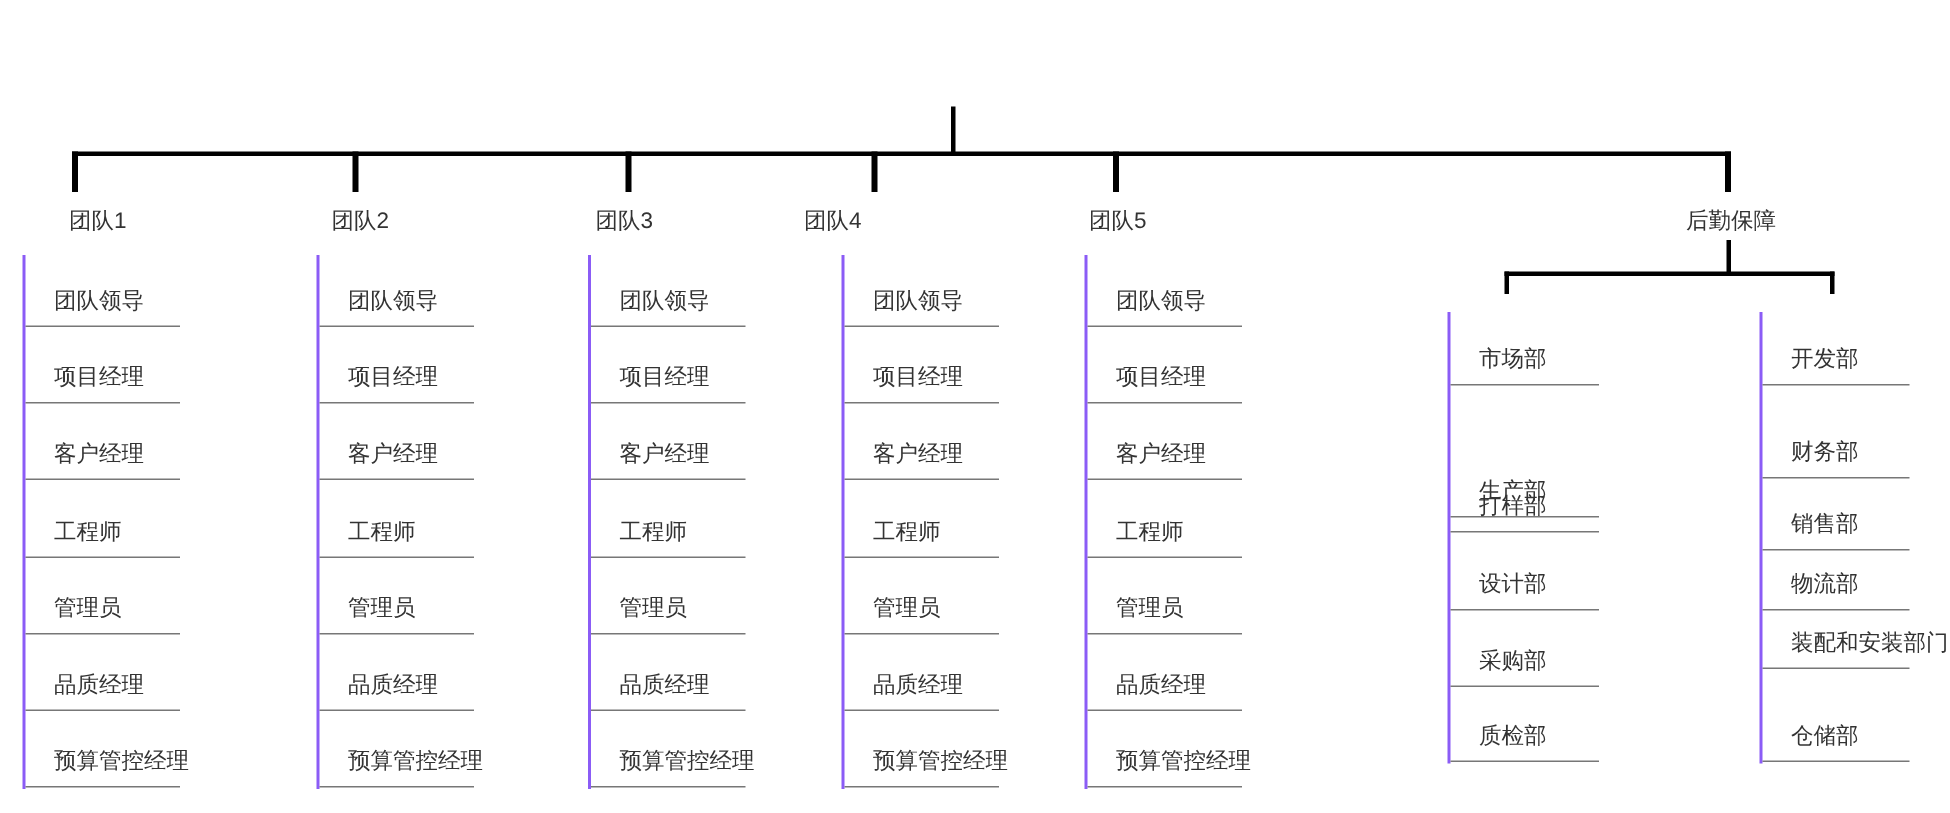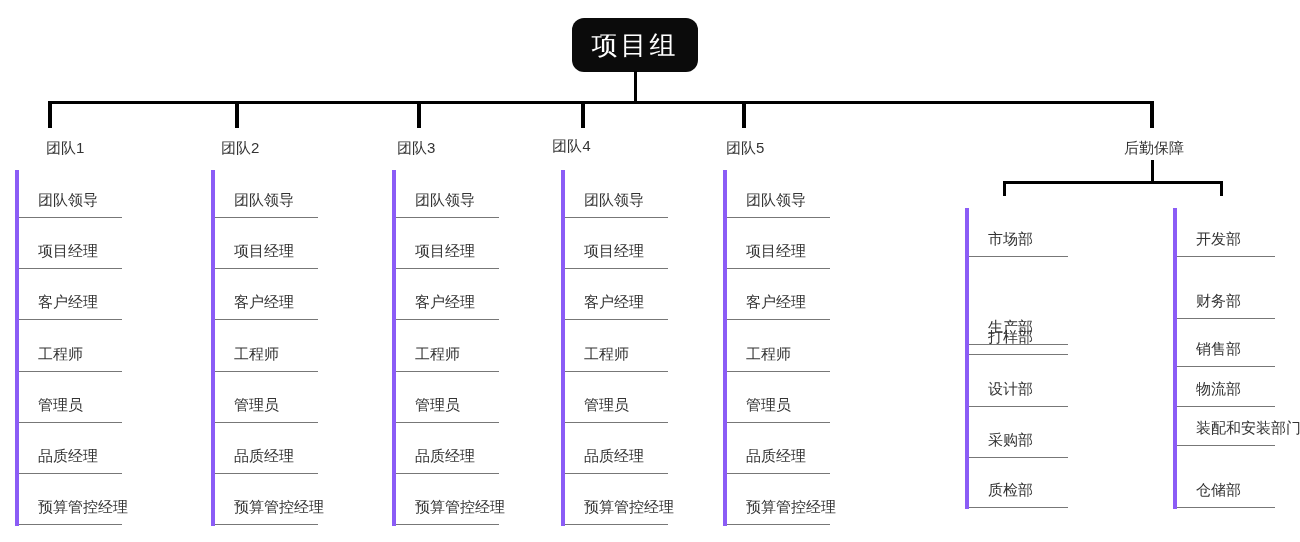--- a/index.html
+++ b/index.html
@@ -45,21 +45,21 @@
     color: #333333;
     white-space: nowrap;
     line-height: 20px;
   }
   .col-label.centered {
     transform: translateX(-50%);
   }
   
   .col {
     position: absolute;
-    border-left: 4px solid #8b5cf6;
+    border-left: 2px solid #8b5cf6;
   }
   .col.team {
     top: 170px;
     height: 356px;
     width: 103px;
   }
   .col.dept {
     top: 208px;
     height: 301px;
   }
@@ -78,42 +78,39 @@
   }
   .col.team .cell { width: 103px; }
   .col.dept.left-col .cell { width: 99px; }
   .col.dept.right-col .cell { width: 98px; }
 </style>
 </head>
 <body>
 
 <div id="canvas">
 
-  <div class="root-box">
-    <span>项目组</span>
-  </div>
 
   <div class="cline" style="left:634px; top:71px; width:3px; height:33px;"></div>
   <div class="cline" style="left:48px; top:101px; width:1106px; height:3px;"></div>
   <div class="cline" style="left:48px; top:101px; width:4px; height:27px;"></div>
   <div class="cline" style="left:235px; top:101px; width:4px; height:27px;"></div>
   <div class="cline" style="left:417px; top:101px; width:4px; height:27px;"></div>
   <div class="cline" style="left:581px; top:101px; width:4px; height:27px;"></div>
   <div class="cline" style="left:742px; top:101px; width:4px; height:27px;"></div>
   <div class="cline" style="left:1150px; top:101px; width:4px; height:27px;"></div>
 
   <div class="cline" style="left:1151px; top:160px; width:3px; height:23px;"></div>
   <div class="cline" style="left:1003px; top:181px; width:220px; height:3px;"></div>
   <div class="cline" style="left:1003px; top:181px; width:3px; height:15px;"></div>
   <div class="cline" style="left:1220px; top:181px; width:3px; height:15px;"></div>
 
   <div class="col-label" style="left:30px;margin-left:16px;">团队1</div>
   <div class="col-label" style="left:221px;">团队2</div>
   <div class="col-label" style="left:397px;">团队3</div>
-  <div class="col-label" style="left:552px;font-family:Liberation Mono, monospace;">团队4</div>
+  <div class="col-label" style="left:536px;">团队4</div>
   <div class="col-label" style="left:726px;">团队5</div>
   <div class="col-label centered" style="left:1154px;">后勤保障</div>
 
   <div class="col team" style="left:15px;">
     <div class="cell" style="top:18px;">团队领导</div>
     <div class="cell" style="top:69px;">项目经理</div>
     <div class="cell" style="top:120px;">客户经理</div>
     <div class="cell" style="top:172px;">工程师</div>
     <div class="cell" style="top:223px;">管理员</div>
     <div class="cell" style="top:274px;">品质经理</div>

